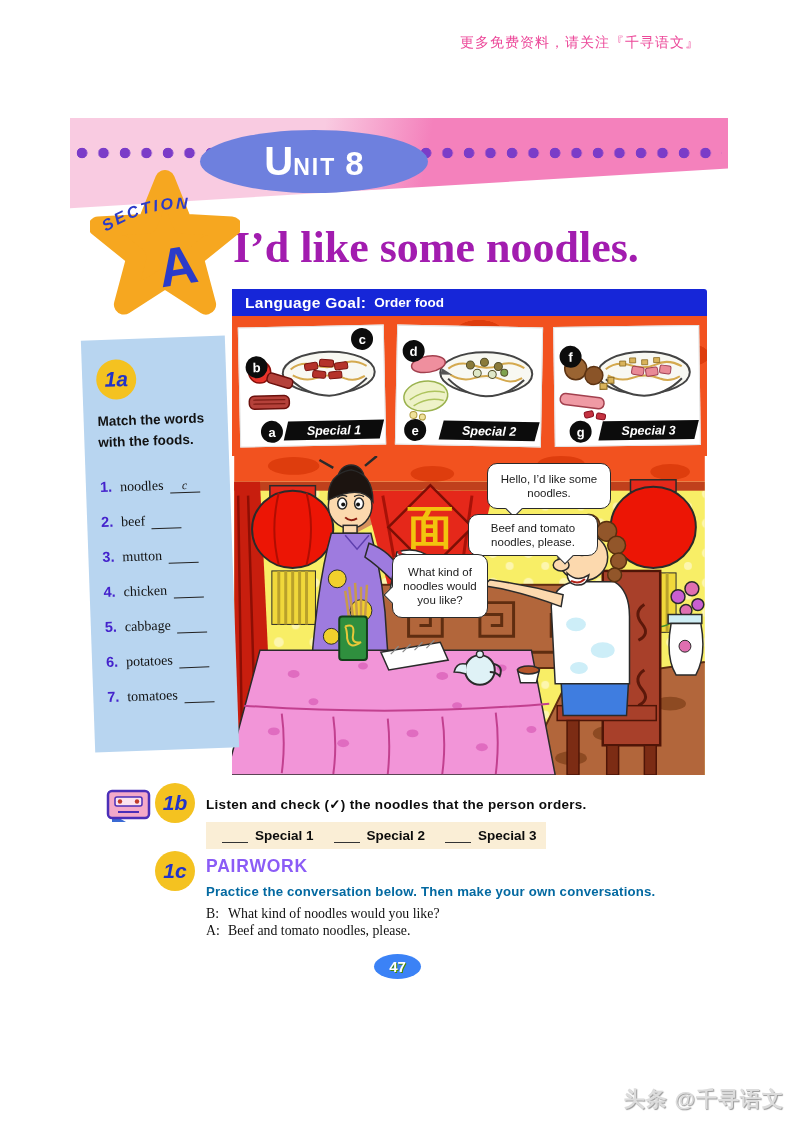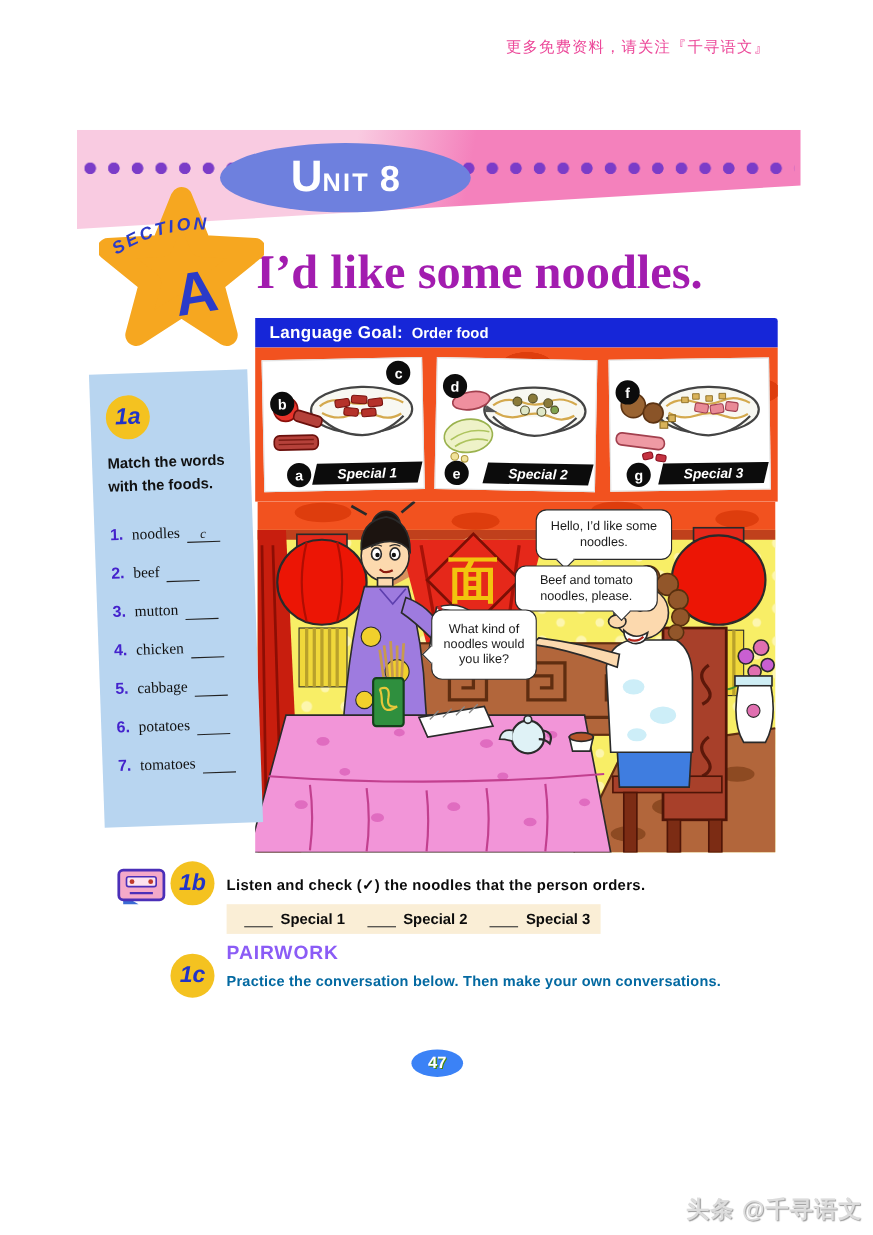--- a/index.html
+++ b/index.html
@@ -90,21 +90,21 @@
   #cassette{left:106px;top:788px;}
   #circle-1b{left:155px;top:783px;}
   #instr-1b{left:206px;top:796px;font-weight:bold;font-size:13.5px;letter-spacing:.3px;color:#0c0c0c;}
   #check-box{left:206px;top:822px;width:340px;height:27px;background:#faeed6;display:flex;
              align-items:center;padding-left:16px;box-sizing:border-box;gap:20px;}
   .opt{display:flex;align-items:flex-end;}
   .opt .blank{display:inline-block;width:26px;border-bottom:1.5px solid #333;height:13px;margin-right:7px;}
   .opt .lab{font-weight:bold;font-size:13.5px;color:#0c0c0c;}
 
   
-  #circle-1c{left:155px;top:851px;margin-top:16px;}
+  #circle-1c{left:155px;top:851px;}
   #pairwork{left:206px;top:856px;color:#8b5cf6;font-weight:bold;font-size:17.5px;letter-spacing:.8px;}
   #instr-1c{left:206px;top:884px;font-weight:bold;font-size:13.2px;letter-spacing:.2px;color:#0369a1;}
   #dialog{left:206px;top:906px;font-family:"Liberation Serif",serif;font-size:13.8px;color:#111;}
   #dialog .d-row{line-height:16.5px;}
   #dialog .spk{display:inline-block;width:22px;}
 
   #page-badge{left:374px;top:954px;width:47px;height:25px;border-radius:50%;background:#3b82f6;
              display:flex;align-items:center;justify-content:center;color:#fff;font-weight:bold;font-size:15px;
              text-shadow:1px 1px 0 #4a8a00;}
 
@@ -478,17 +478,19 @@
   <span class="opt">
       <span class="blank"></span>
       <span class="lab">Special 3</span>
     </span>
 </div>
 
 <div class="abs task-circle" id="circle-1c">1c</div>
 <div class="abs" id="pairwork">PAIRWORK</div>
 <div class="abs" id="instr-1c">Practice the conversation below. Then make your own conversations.</div>
 <div class="abs" id="dialog">
+  <div class="d-row"><span class="spk">B:</span><span>What kind of noodles would you like?</span></div>
+  <div class="d-row"><span class="spk">A:</span><span>Beef and tomato noodles, please.</span></div>
 </div>
 
 <div class="abs" id="page-badge">47</div>
 
 <div class="abs" id="wm-bottom">头条 @千寻语文</div>
 
 </body></html>

